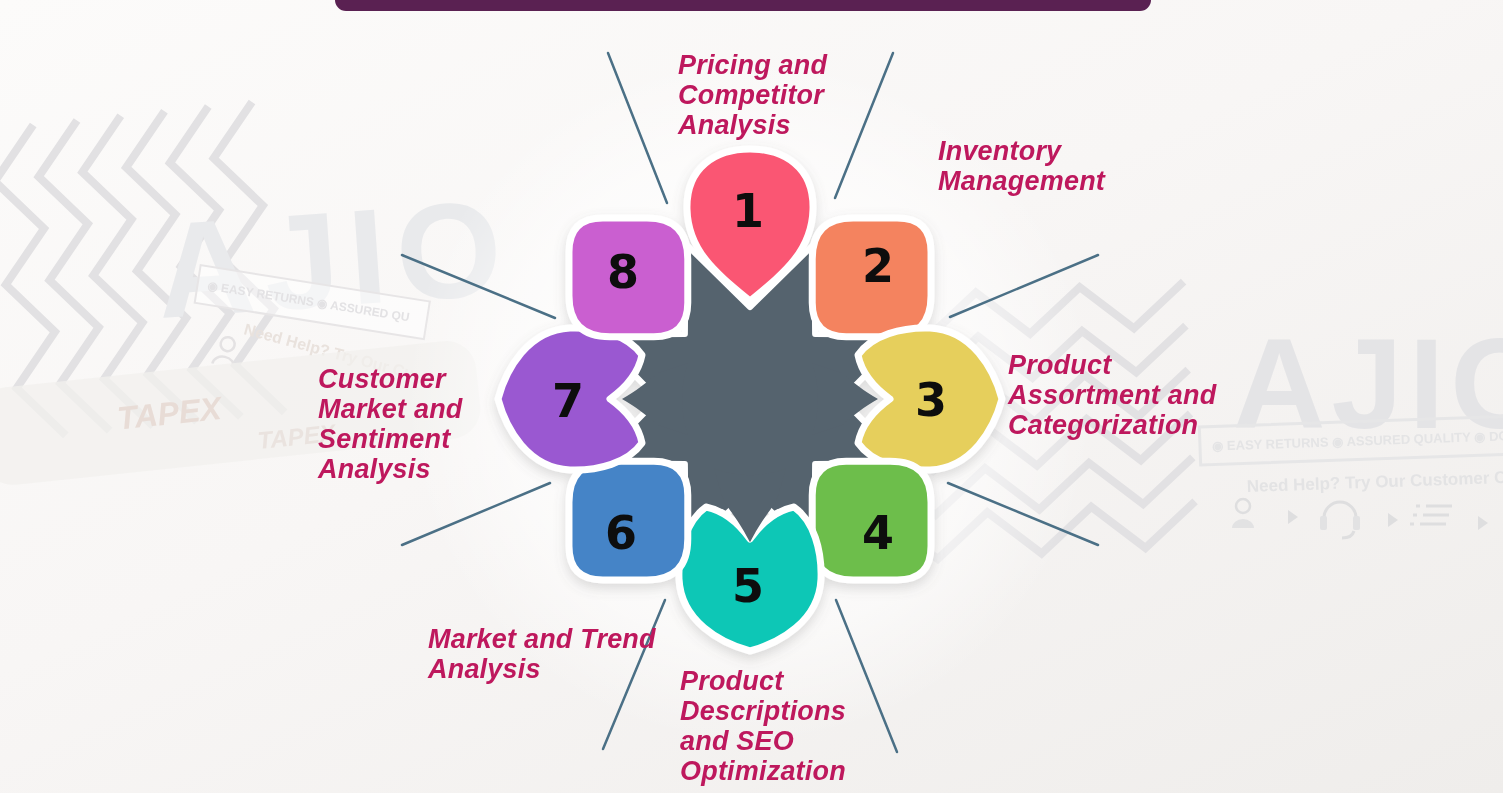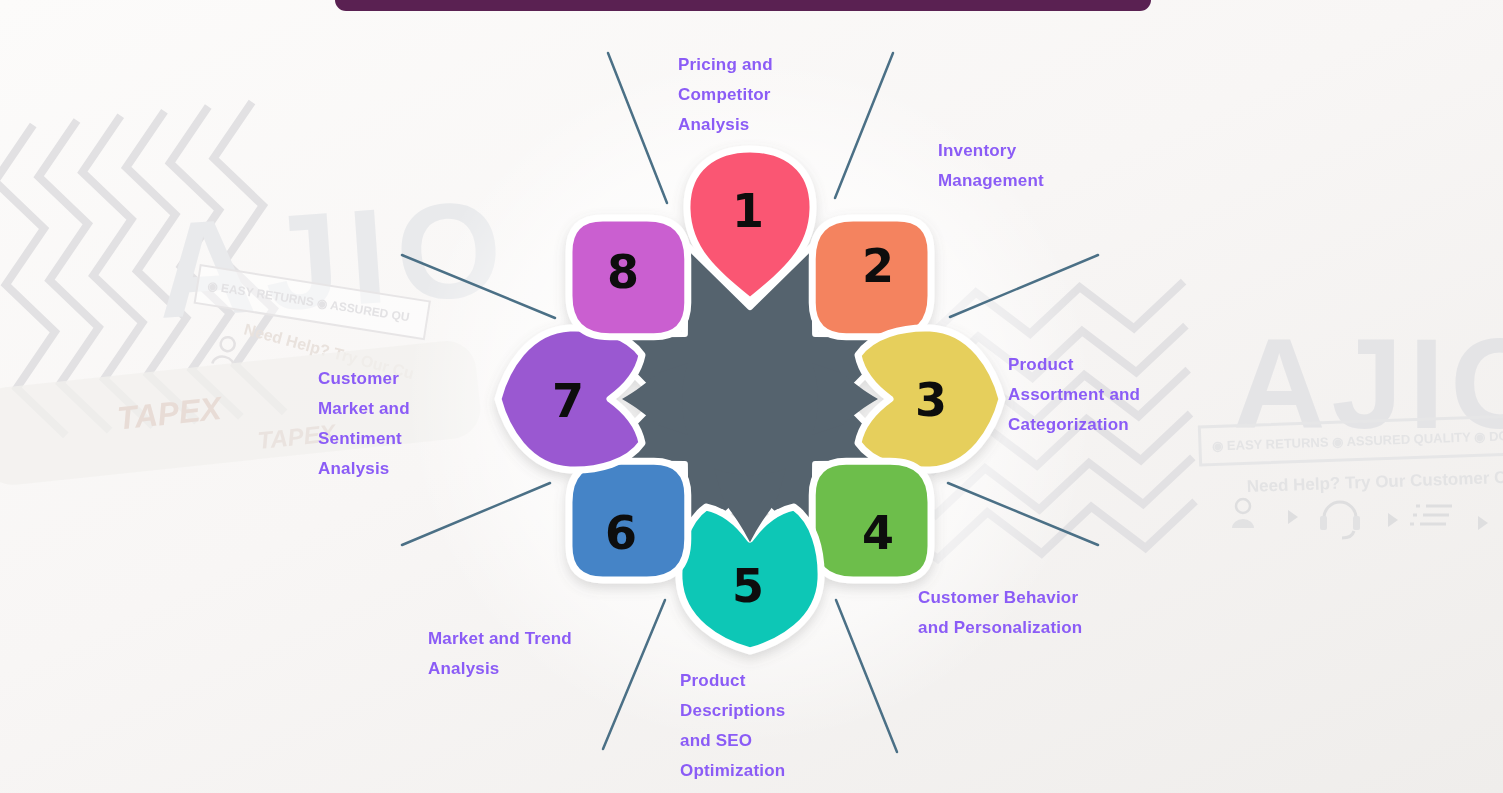--- a/index.html
+++ b/index.html
@@ -8,22 +8,22 @@
     background:linear-gradient(155deg,#fcfbfa 0%,#f8f6f5 45%,#efedeb 100%);
     font-family:"Liberation Sans",sans-serif;
   }
   #stage{position:absolute;inset:0;width:1503px;height:793px;}
   svg{position:absolute;left:0;top:0;}
   .top-bar{
     position:absolute;left:335px;top:0;width:816px;height:11px;
     border-radius:0 0 18px 18px;background:#5a2152;
   }
   .petal-label{
-    position:absolute;color:#8b5cf6;font-size:17px;line-height:30px;
-    font-weight:700;white-space:pre-line;letter-spacing:0.2px;
+    position:absolute;color:#be185d;font-size:27px;line-height:30px;
+    font-weight:700;white-space:pre-line;letter-spacing:0.2px;font-style:italic;
   }
   .petal-number{
     position:absolute;width:64px;height:60px;line-height:60px;text-align:center;
     font-family:"DejaVu Sans",sans-serif;font-weight:800;font-size:46px;color:#0d0d0d;
   }
   .wm-text{font-family:"Liberation Sans",sans-serif;}
 </style>
 </head>
 <body>
 
@@ -165,22 +165,20 @@
   <div class="petal-number" style="left:591px;top:242px;">8</div>
 
   <div class="petal-label" style="left:678px;top:50px;width:170px;">Pricing and
 Competitor
 Analysis</div>
   <div class="petal-label" style="left:938px;top:136px;width:210px;">Inventory
 Management</div>
   <div class="petal-label" style="left:1008px;top:350px;width:220px;">Product
 Assortment and
 Categorization</div>
-  <div class="petal-label" style="left:918px;top:583px;width:270px;">Customer Behavior
-and Personalization</div>
   <div class="petal-label" style="left:680px;top:666px;width:180px;">Product
 Descriptions
 and SEO
 Optimization</div>
   <div class="petal-label" style="left:428px;top:624px;width:240px;">Market and Trend
 Analysis</div>
   <div class="petal-label" style="left:318px;top:364px;width:180px;">Customer
 Market and
 Sentiment
 Analysis</div>

